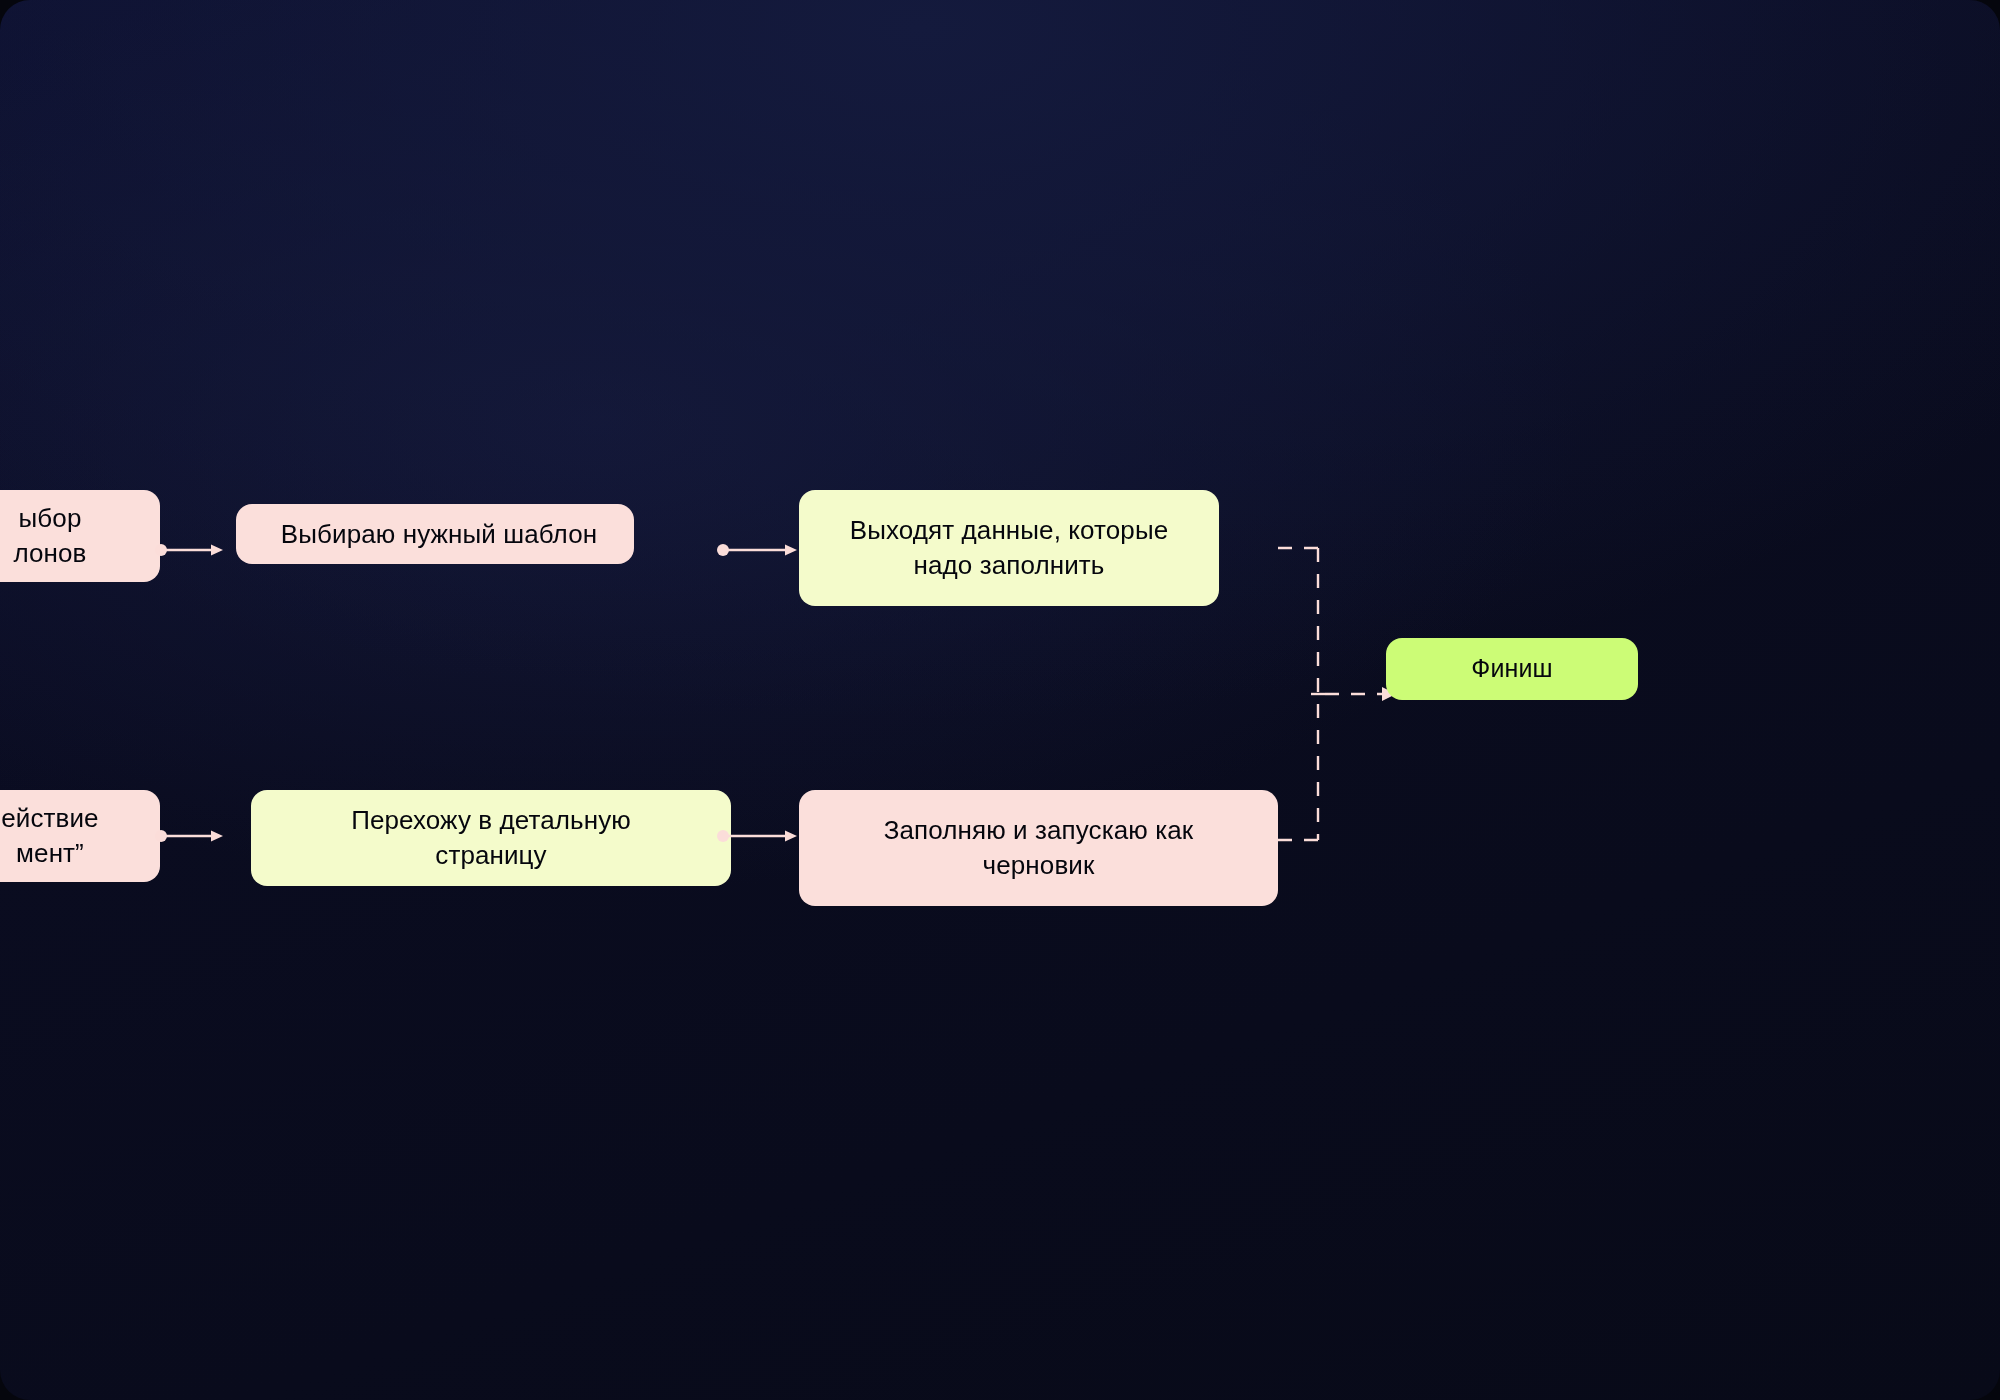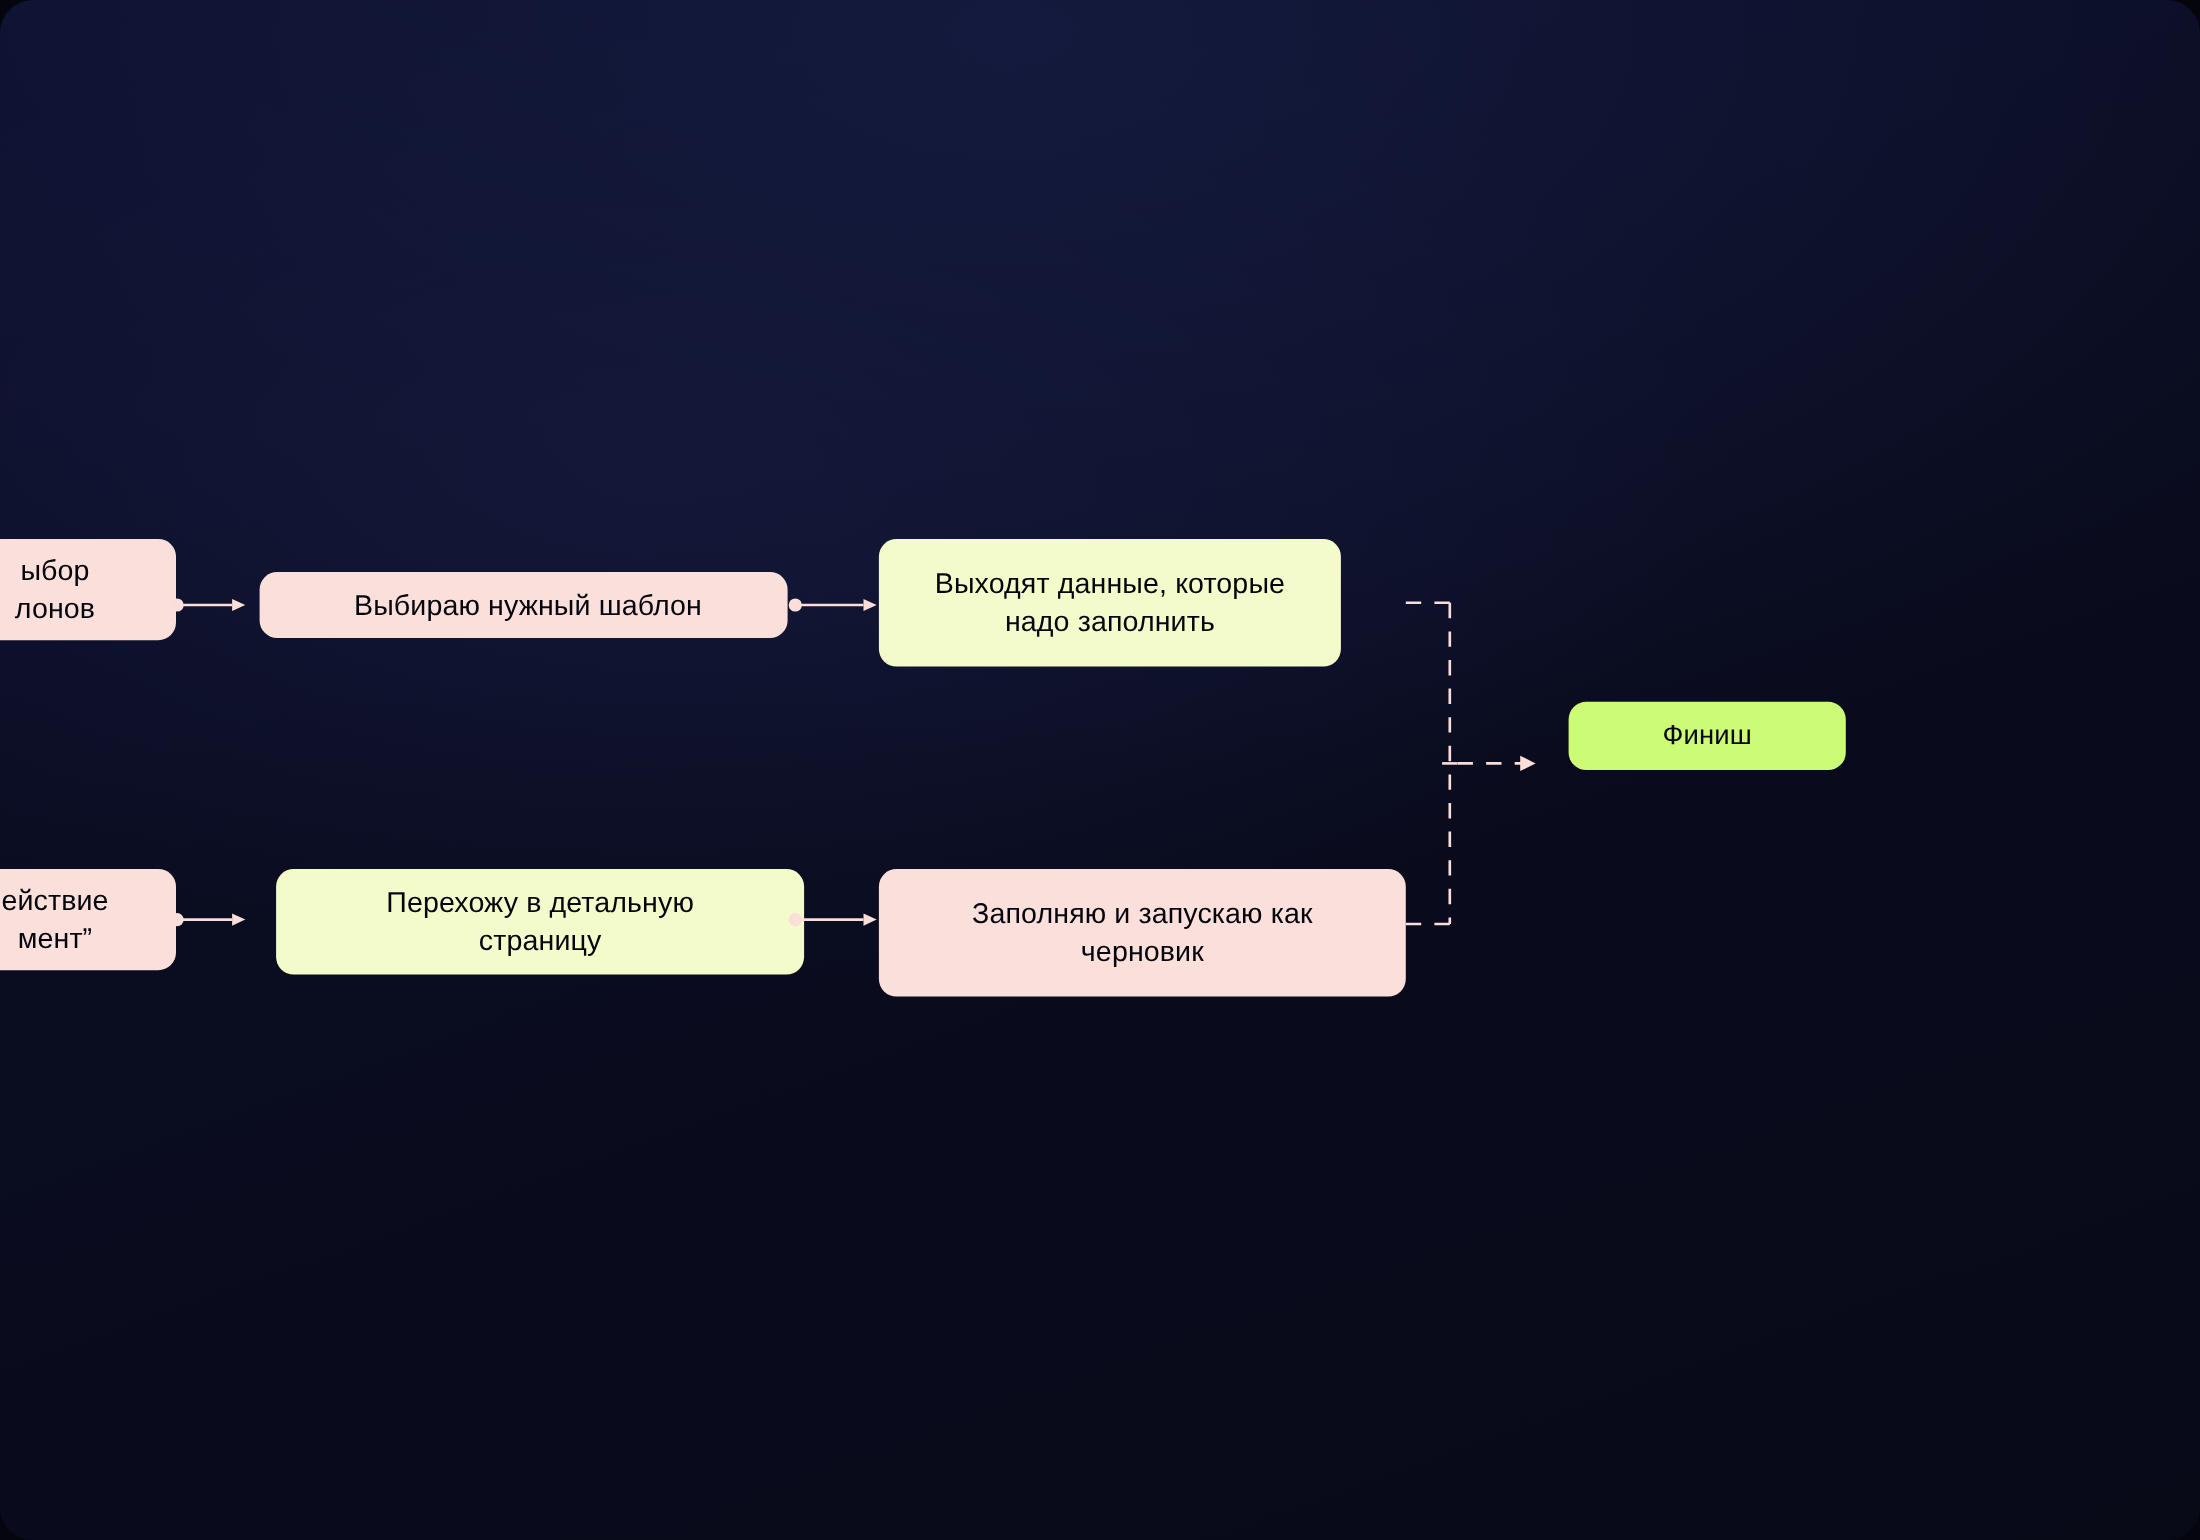--- a/index.html
+++ b/index.html
@@ -38,21 +38,21 @@
     border-radius: 16px;
     color: #05060d;
     font-size: 26px;
     line-height: 1.33;
     letter-spacing: .1px;
     padding: 10px 18px;
     white-space: pre-line;
   }
   .node.pink   { background: #fbdfdb; }
   .node.yellow { background: #f4fbcb; }
-  .node.green  { background: #ccfc76; margin-left: 40px; }
+  .node.green  { background: #ccfc76; }
 
   
   .node.clipped {
     border-top-left-radius: 0;
     border-bottom-left-radius: 0;
   }
 
   
   .conn {
     position: absolute;
@@ -69,21 +69,21 @@
 лонов</div>
 
   <div class="conn" style="left:155px; top:540px; width:70px; height:20px;">
     <svg width="70" height="20" viewBox="0 0 70 20" aria-hidden="true">
       <circle cx="6" cy="10" r="6" fill="#fbddd9"></circle>
       <line x1="10" y1="10" x2="56" y2="10" stroke="#fbddd9" stroke-width="2.4"></line>
       <path d="M56 4.5 L68 10 L56 15.5 Z" fill="#fbddd9"></path>
     </svg>
   </div>
 
-  <div class="node pink" style="left:236px; top:520px; width:480px; height:60px;padding-left:26px;">Выбираю нужный шаблон</div>
+  <div class="node pink" style="left:236px; top:504px; width:398px; height:60px;padding-left:26px;">Выбираю нужный шаблон</div>
 
   <div class="conn" style="left:717px; top:540px; width:82px; height:20px;">
     <svg width="82" height="20" viewBox="0 0 82 20" aria-hidden="true">
       <circle cx="6" cy="10" r="6" fill="#fbddd9"></circle>
       <line x1="10" y1="10" x2="68" y2="10" stroke="#fbddd9" stroke-width="2.4"></line>
       <path d="M68 4.5 L80 10 L68 15.5 Z" fill="#fbddd9"></path>
     </svg>
   </div>
 
   <div class="node yellow" style="left:799px; top:490px; width:420px; height:116px;">Выходят данные, которые

